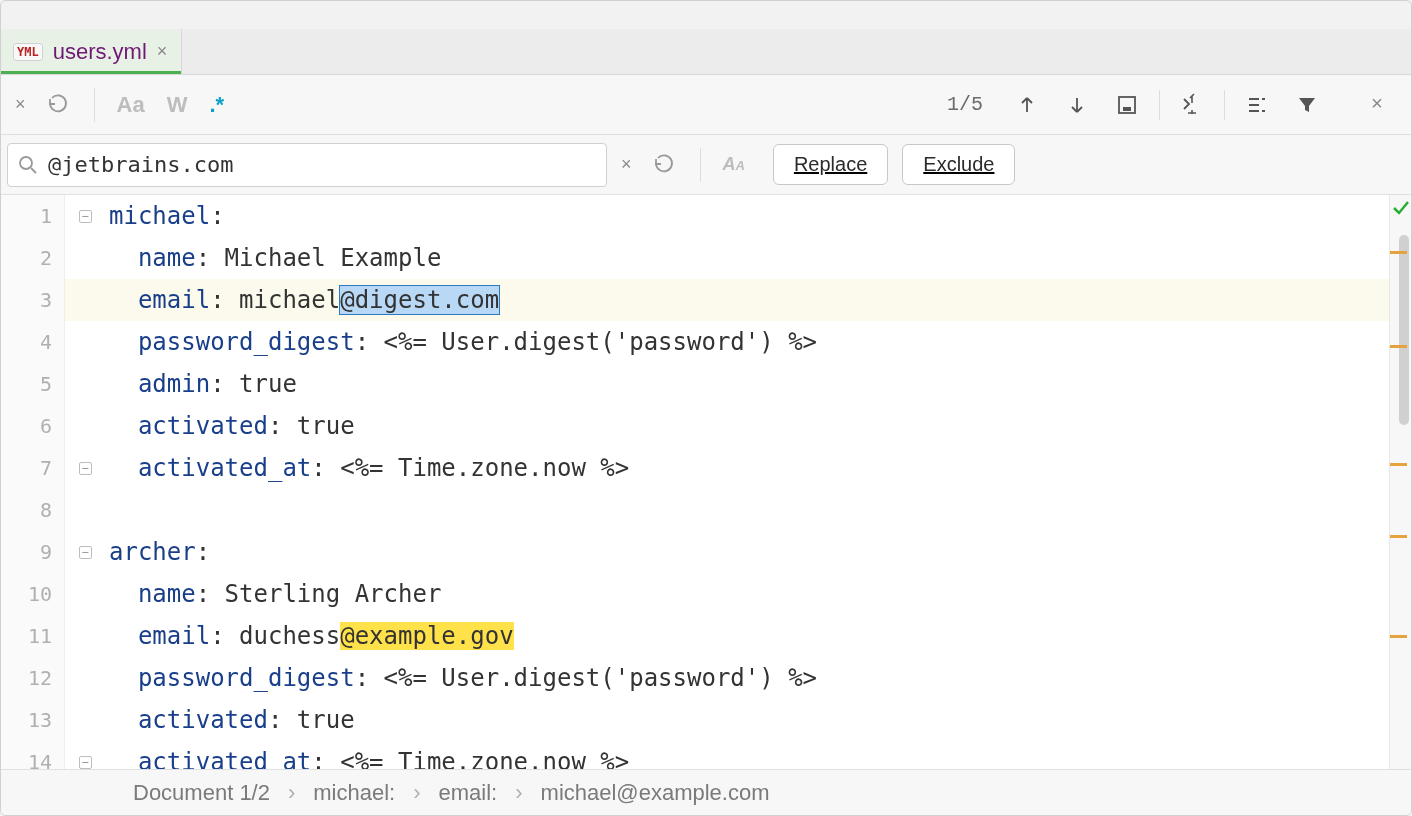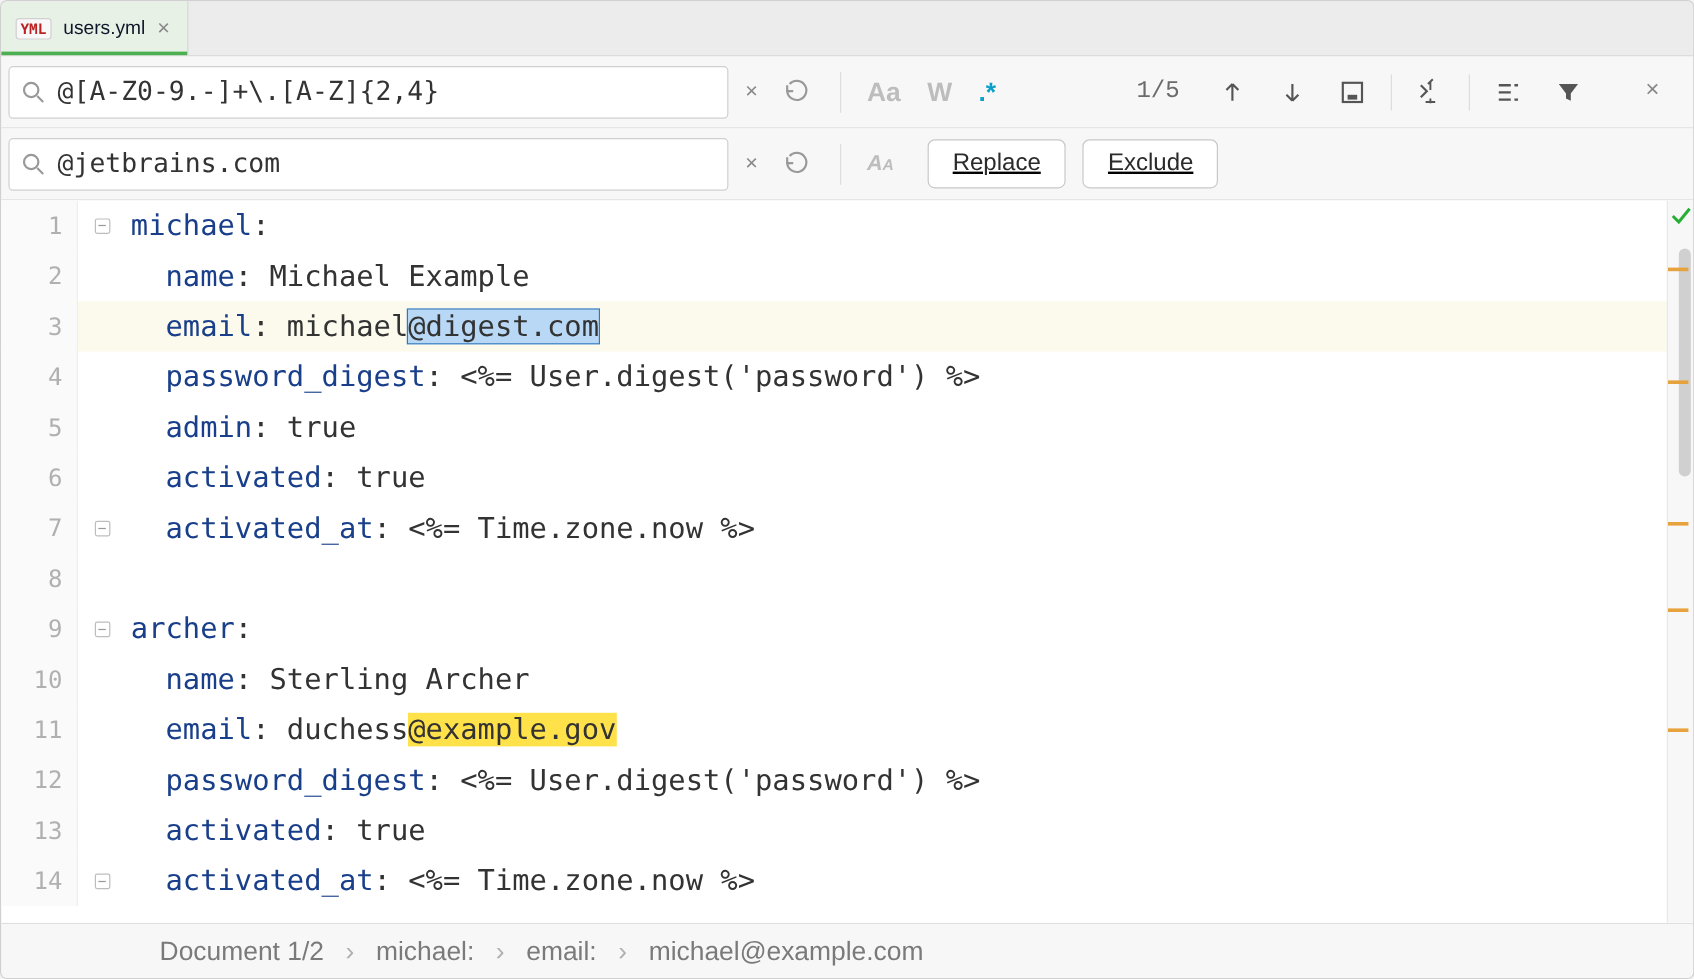--- a/index.html
+++ b/index.html
@@ -1,24 +1,24 @@
 <!DOCTYPE html>
 <html><head>
 <meta charset="utf-8">
 <style>
   * { box-sizing: border-box; margin: 0; padding: 0; }
   html, body { width: 1412px; height: 816px; font-family: "Segoe UI", Arial, sans-serif; background: #f2f2f2; overflow: hidden; }
   .root { display: flex; flex-direction: column; width: 100%; height: 100%; border: 1px solid #d0d0d0; border-radius: 6px; overflow: hidden; }
   
-  .tabbar { display: flex; align-items: stretch; height: 46px; background: #ececec; border-bottom: 1px solid #d8d8d8; }
+  .tabbar { display: flex; align-items: stretch; height: 46px; background: #ececec; border-bottom: 1px solid #d8d8d8; margin-top: 28px; }
   .tab { display: flex; align-items: center; gap: 10px; padding: 0 14px 0 12px; background: #e8f1e6; border-right: 1px solid #d8d8d8; position: relative; }
   .tab::after { content:""; position:absolute; left:0; right:0; bottom:0; height:3px; background:#4caf50; }
   .tab .yml-badge { background:#f8f8f8; border:1px solid #d0d0d0; border-radius:3px; padding:0 3px; font-size:12px; color:#b22; font-weight:600; font-family:monospace; line-height:16px; display:inline-flex; align-items:center; }
   .tab .yml-badge::before { content:"▟"; color:#8aa; margin-right:2px; font-size:10px; display:none; }
-  .tab .filename { font-size: 16px; color:#0f172a; }
+  .tab .filename { font-size: 22px; color:#701a75; }
   .tab .close { color:#888; font-size:18px; cursor:pointer; }
 
   
   .toolbar { display:flex; align-items:center; height:60px; background:#f7f7f7; border-bottom:1px solid #e0e0e0; padding:0 10px 0 6px; gap:6px; }
   .toolbar .input-area { flex:0 0 600px; display:flex; align-items:center; position:relative; background:#fff; border:1px solid #d0d0d0; border-radius:4px; height:44px; padding:0 10px 0 40px; }
   .toolbar .input-area .mag { position:absolute; left:10px; top:50%; transform:translateY(-50%); }
   .toolbar .input-area input { border:none; outline:none; width:100%; font-size:22px; font-family:"Menlo","Consolas",monospace; color:#333; background:transparent; }
   .toolbar .input-close { color:#888; font-size:18px; cursor:pointer; padding:0 8px; }
   .toolbar .history-icon { color:#888; padding:0 8px; cursor:pointer; }
   .toolbar .sep { width:1px; height:34px; background:#ddd; margin:0 8px; }
@@ -66,29 +66,20 @@
 
   <div class="tabbar">
     <div class="tab">
       <span class="yml-badge">YML</span>
       <span class="filename">users.yml</span>
       <span class="close">×</span>
     </div>
   </div>
 
   <div class="toolbar">
-    <div class="input-area">
-      <span class="mag">
-        <svg width="20" height="20" viewBox="0 0 20 20">
-            <circle cx="8" cy="8" r="6" fill="none" stroke="#999" stroke-width="1.8"></circle>
-            <line x1="13" y1="13" x2="18" y2="18" stroke="#999" stroke-width="1.8"></line>
-          </svg>
-      </span>
-      <input value="@[A-Z0-9.-]+\.[A-Z]{2,4}" style="">
-    </div>
     <span class="input-close">×</span>
     <span class="history-icon">
       <svg width="24" height="24" viewBox="0 0 24 24">
           <path d="M4 5a8 8 0 1 1-2 6h2" fill="none" stroke="#999" stroke-width="1.8"></path>
           <polyline points="2,6 2,11 7,11" fill="none" stroke="#999" stroke-width="1.8"></polyline>
         </svg>
     </span>
     <span class="sep"></span>
     <span class="opt">Aa</span>
     <span class="opt">W</span>

